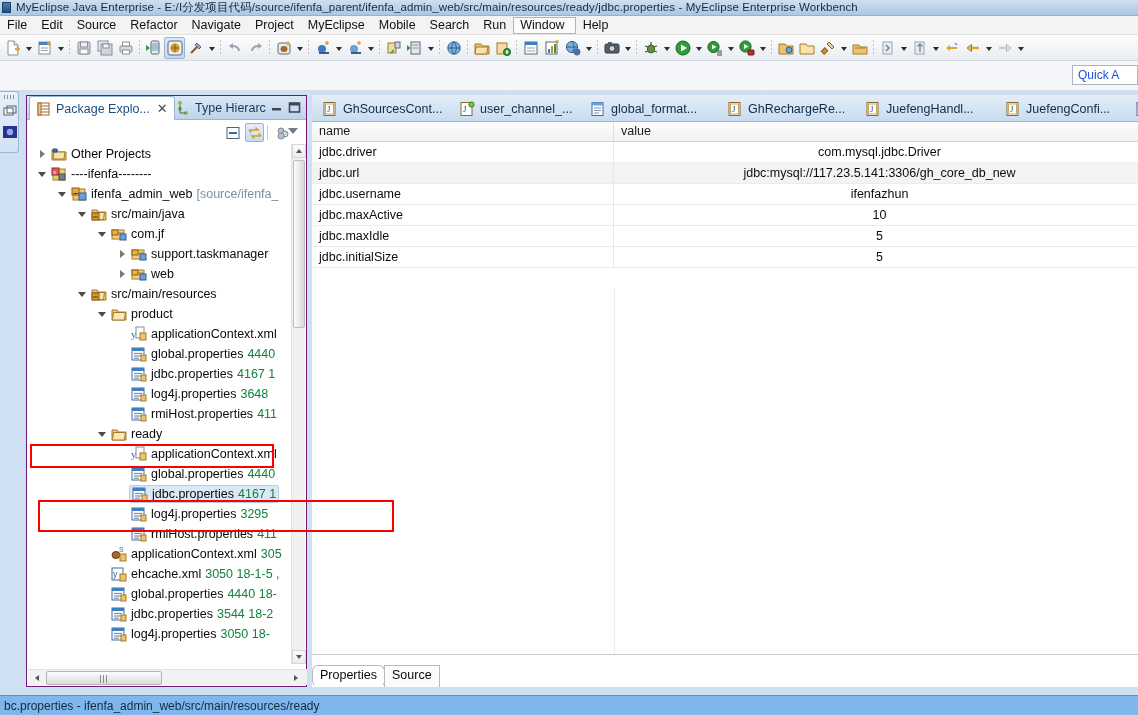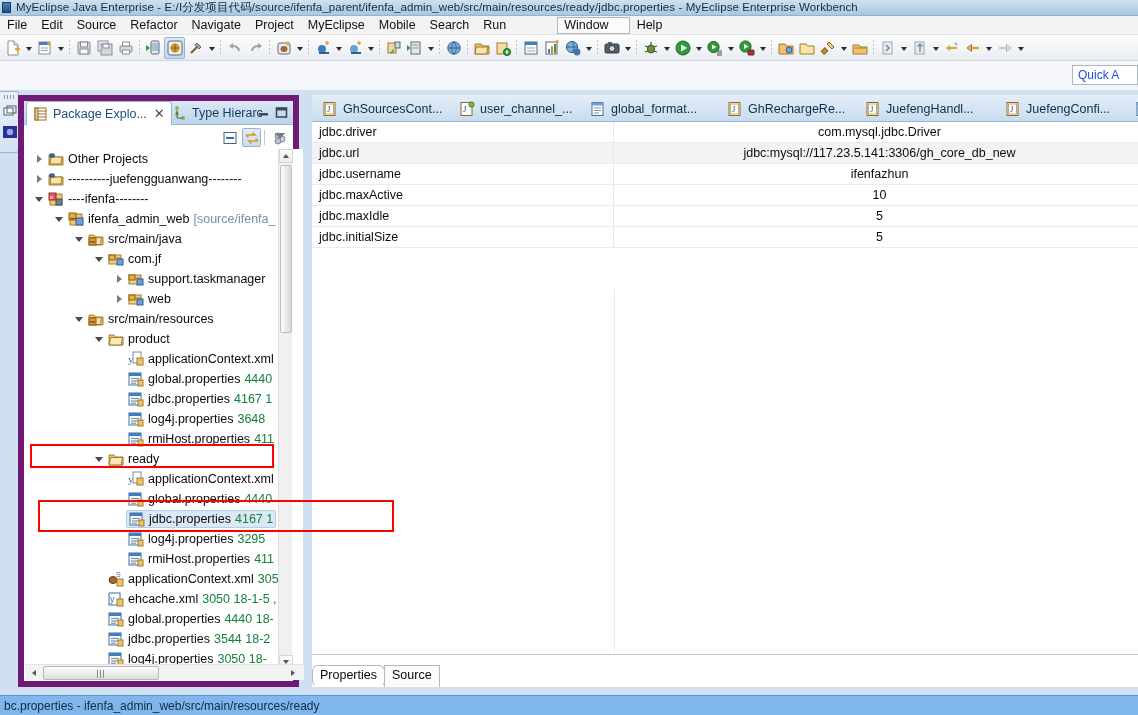--- a/index.html
+++ b/index.html
@@ -41,22 +41,21 @@
     border-bottom: 1px solid #e2e2e2;
   }
   .menu-item {
     padding: 1px 7px 2px 7px;
     font-size: 12.5px; color: #101010;
     cursor: default; white-space: nowrap;
   }
   .menu-item.boxed {
     border: 1px solid #b5b5b5;
     background: #fbfbfb;
-    padding: 0px 20px 1px 6px;
-    margin-left: 44px;
+    padding: 0px 10px 1px 6px;
   }
 
   
   .toolbar {
     height: 26px;
     background: linear-gradient(to bottom,#fdfdfd 0%, #f2f4f7 55%, #e8ecf1 100%);
     border-bottom: 1px solid #cfd6de;
     display: flex; align-items: center;
     padding: 0 2px;
     overflow: hidden;
@@ -126,24 +125,24 @@
     border-radius: 0 3px 3px 0;
   }
   .fv-dots {
     position: absolute; left: 4px; top: 3px;
     width: 11px; height: 4px;
     background: repeating-linear-gradient(to right,#8a99a8 0 1px, transparent 1px 3px);
   }
 
   
   .pe-panel {
-    position: absolute; left: 18px; top: 4px;
+    position: absolute; left: 26px; top: 4px;
     width: 281px; height: 592px;
     background: #fff;
-    border: 6px solid #701a75;
+    border: 1px solid #701a75;
   }
   .pe-tabs {
     height: 24px; position: relative;
     background: linear-gradient(to bottom,#dbe8f6,#bdd3ea);
     border-bottom: 1px solid #9bb7d4;
   }
   .pe-tab {
     position: absolute; top: 0px; height: 24px;
     display: flex; align-items: center; gap: 4px;
     padding: 0 6px;
@@ -727,32 +726,20 @@
               <svg class="ticon" viewBox="0 0 16 16">
                 <path d="M1 4h5l1.5 2H15v8H1z" fill="#f3c96b" stroke="#a07c2c"></path>
                 <path d="M3 6h11l-1 7H2z" fill="#fae2ad" stroke="#a07c2c"></path>
                 <path d="M2 3h4v3H2z" fill="#3f6fb0" stroke="#23507f"></path>
               </svg>
               <span>Other Projects</span>
             </div>
           </div>
           <div class="trow">
             <div style="width: 8px; flex: 0 0 auto;"></div>
-            <div class="twist collapsed"></div>
-            <div class="tlabel-wrap">
-              <svg class="ticon" viewBox="0 0 16 16">
-                <path d="M1 4h5l1.5 2H15v8H1z" fill="#f3c96b" stroke="#a07c2c"></path>
-                <path d="M3 6h11l-1 7H2z" fill="#fae2ad" stroke="#a07c2c"></path>
-                <path d="M2 3h4v3H2z" fill="#3f6fb0" stroke="#23507f"></path>
-              </svg>
-              <span>----------juefengguanwang--------</span>
-            </div>
-          </div>
-          <div class="trow">
-            <div style="width: 8px; flex: 0 0 auto;"></div>
             <div class="twist expanded"></div>
             <div class="tlabel-wrap">
               <svg class="ticon" viewBox="0 0 16 16">
                 <rect x="2" y="3" width="12" height="11" fill="#f3c96b" stroke="#a07c2c"></rect>
                 <rect x="1" y="2" width="7" height="7" fill="#e05a5a" stroke="#8f2c2c"></rect>
                 <text x="2" y="8" font-size="6" fill="#fff">x</text>
                 <rect x="8" y="8" width="6" height="6" fill="#6f7f8f" stroke="#445060"></rect>
               </svg>
               <span>----ifenfa--------</span>
             </div>
@@ -1178,20 +1165,24 @@
               <rect x="2" y="1.5" width="11" height="3" fill="#6f9fd8"></rect>
               <line x1="4" y1="7" x2="11" y2="7" stroke="#7f93a8"></line>
               <line x1="4" y1="9.5" x2="11" y2="9.5" stroke="#7f93a8"></line>
               <line x1="4" y1="12" x2="9" y2="12" stroke="#7f93a8"></line>
             </svg>
             <span></span>
           </div>
         </div>
 
       <div class="ptable">
+        <div class="pt-head">
+          <div class="c1">name</div>
+          <div class="c2">value</div>
+        </div>
         <div id="ptbody">
             <div class="pt-row">
               <div class="c1">jdbc.driver</div>
               <div class="c2">com.mysql.jdbc.Driver</div>
             </div>
             <div class="pt-row alt">
               <div class="c1">jdbc.url</div>
               <div class="c2">jdbc:mysql://117.23.5.141:3306/gh_core_db_new</div>
             </div>
             <div class="pt-row">

